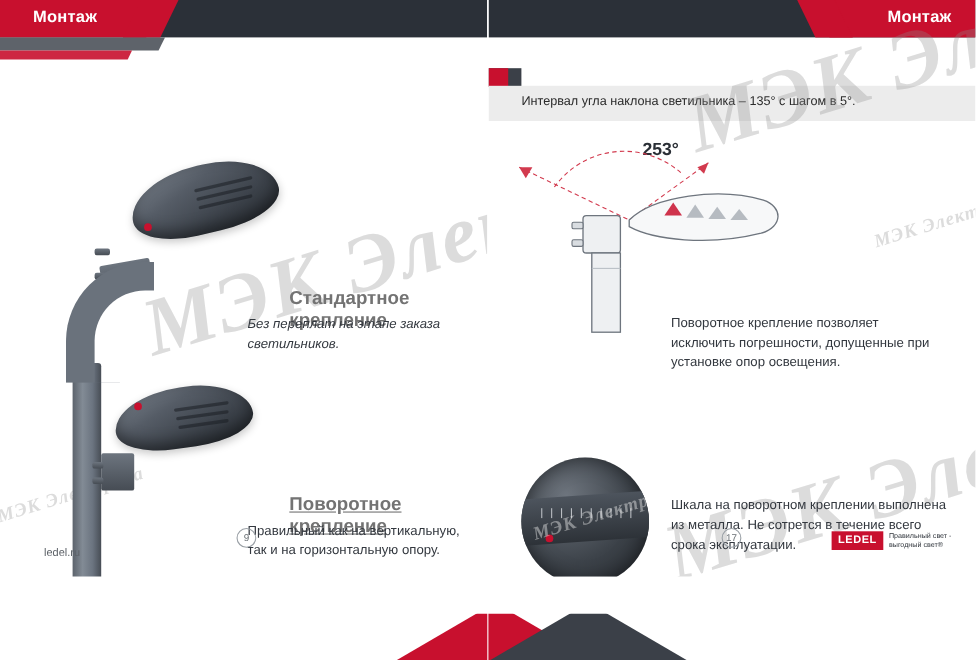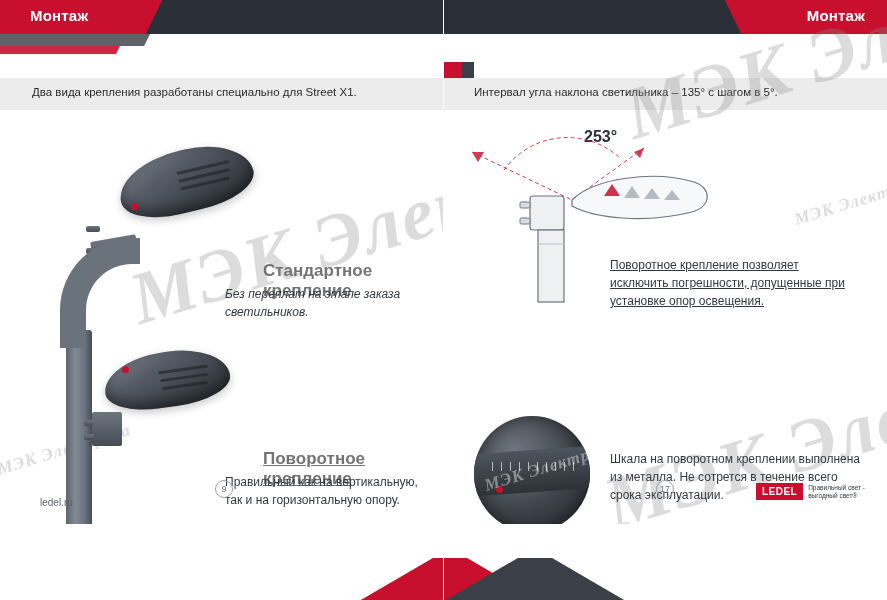--- a/index.html
+++ b/index.html
@@ -304,23 +304,20 @@
     <div class="hdr">
       <div class="hdr-dark"></div>
       <div class="hdr-red l"></div>
       <div class="hdr-red-skew l"></div>
       <div class="hdr-title l">Монтаж</div>
     </div>
     <div class="wedge wedge-a"></div>
     <div class="wedge wedge-b"></div>
 
     <div class="captab" style="left:0;width:0;"></div>
-    <div class="capbar">
-      <div class="txt">Два вида крепления разработаны специально для Street X1.</div>
-    </div>
 
     <div class="wm big" style="left:120px; top:175px; transform:rotate(-17deg);">МЭК Электрика</div>
     <div class="wm small" style="left:-5px; top:440px; transform:rotate(-17deg);">МЭК Электрика</div>
 
     <div class="lum">
       <div class="lum-body" style="left:118px; top:150px; width:136px; height:62px; transform:rotate(-13deg);"></div>
       <div class="lum-fin" style="left:176px; top:166px; width:54px; height:3px; transform:rotate(-13deg);"></div>
       <div class="lum-fin" style="left:178px; top:174px; width:52px; height:3px; transform:rotate(-13deg);"></div>
       <div class="lum-fin" style="left:180px; top:182px; width:50px; height:3px; transform:rotate(-13deg);"></div>
       <div class="lum-dot" style="left:131px; top:203px;"></div>
@@ -388,21 +385,21 @@
       <path d="M 200 199 L 208 188 L 216 199 Z" fill="#9aa1a9" opacity=".7"></path>
       <path d="M 220 200 L 228 190 L 236 200 Z" fill="#9aa1a9" opacity=".7"></path>
 
       <rect x="86" y="196" width="34" height="34" rx="3" fill="#eef0f2" stroke="#6e757e" stroke-width="1.2"></rect>
       <rect x="76" y="202" width="10" height="6" rx="1.5" fill="#d9dde1" stroke="#6e757e" stroke-width="1"></rect>
       <rect x="76" y="218" width="10" height="6" rx="1.5" fill="#d9dde1" stroke="#6e757e" stroke-width="1"></rect>
       <rect x="94" y="230" width="26" height="72" fill="#eef0f2" stroke="#6e757e" stroke-width="1.2"></rect>
       <line x1="94" y1="244" x2="120" y2="244" stroke="#b9bfc6" stroke-width="1"></line>
     </svg>
 
-    <div class="p" style="left:166px; top:256px; width:250px;text-decoration:underline;">Поворотное крепление  позволяет исключить погрешности, допущенные при установке опор освещения.</div>
+    <div class="p" style="left:166px; top:284px; width:250px;">Поворотное крепление  позволяет исключить погрешности, допущенные при установке опор освещения.</div>
 
     <div class="circle-photo" style="left:30px; top:416px;">
       <div class="band"></div>
       <div class="scale-marks">
         <i style="left:0"></i>
           <i style="left:9px"></i>
           <i style="left:18px"></i>
           <i style="left:27px"></i>
         <i style="left:36px"></i>
           <i style="left:45px"></i>

